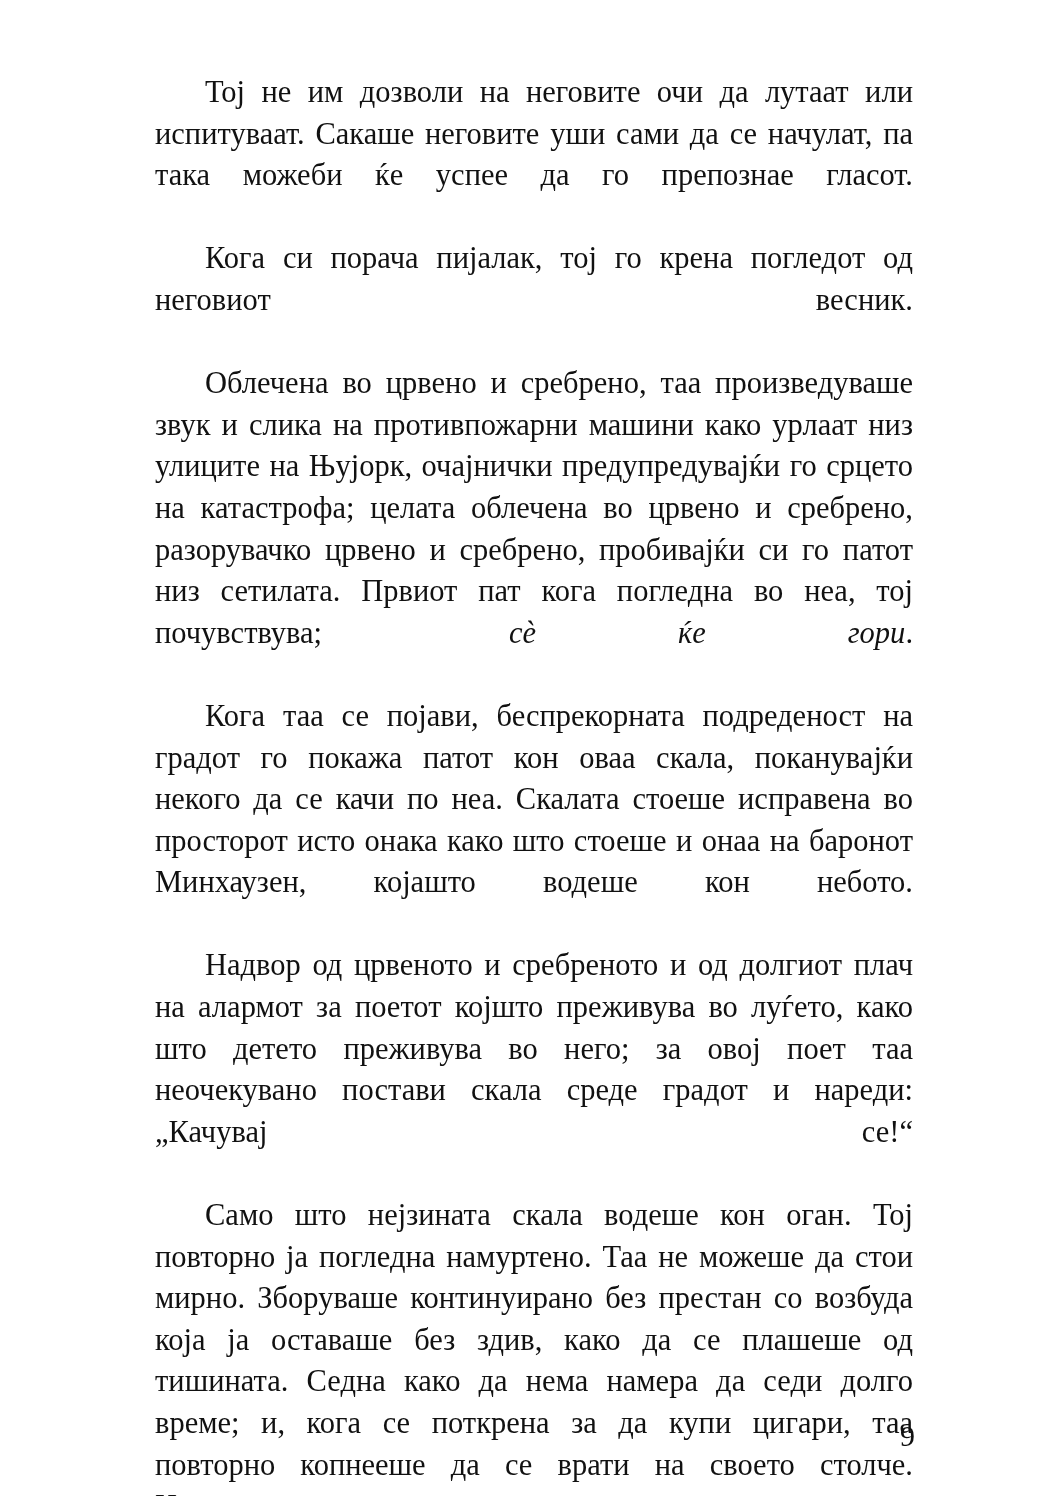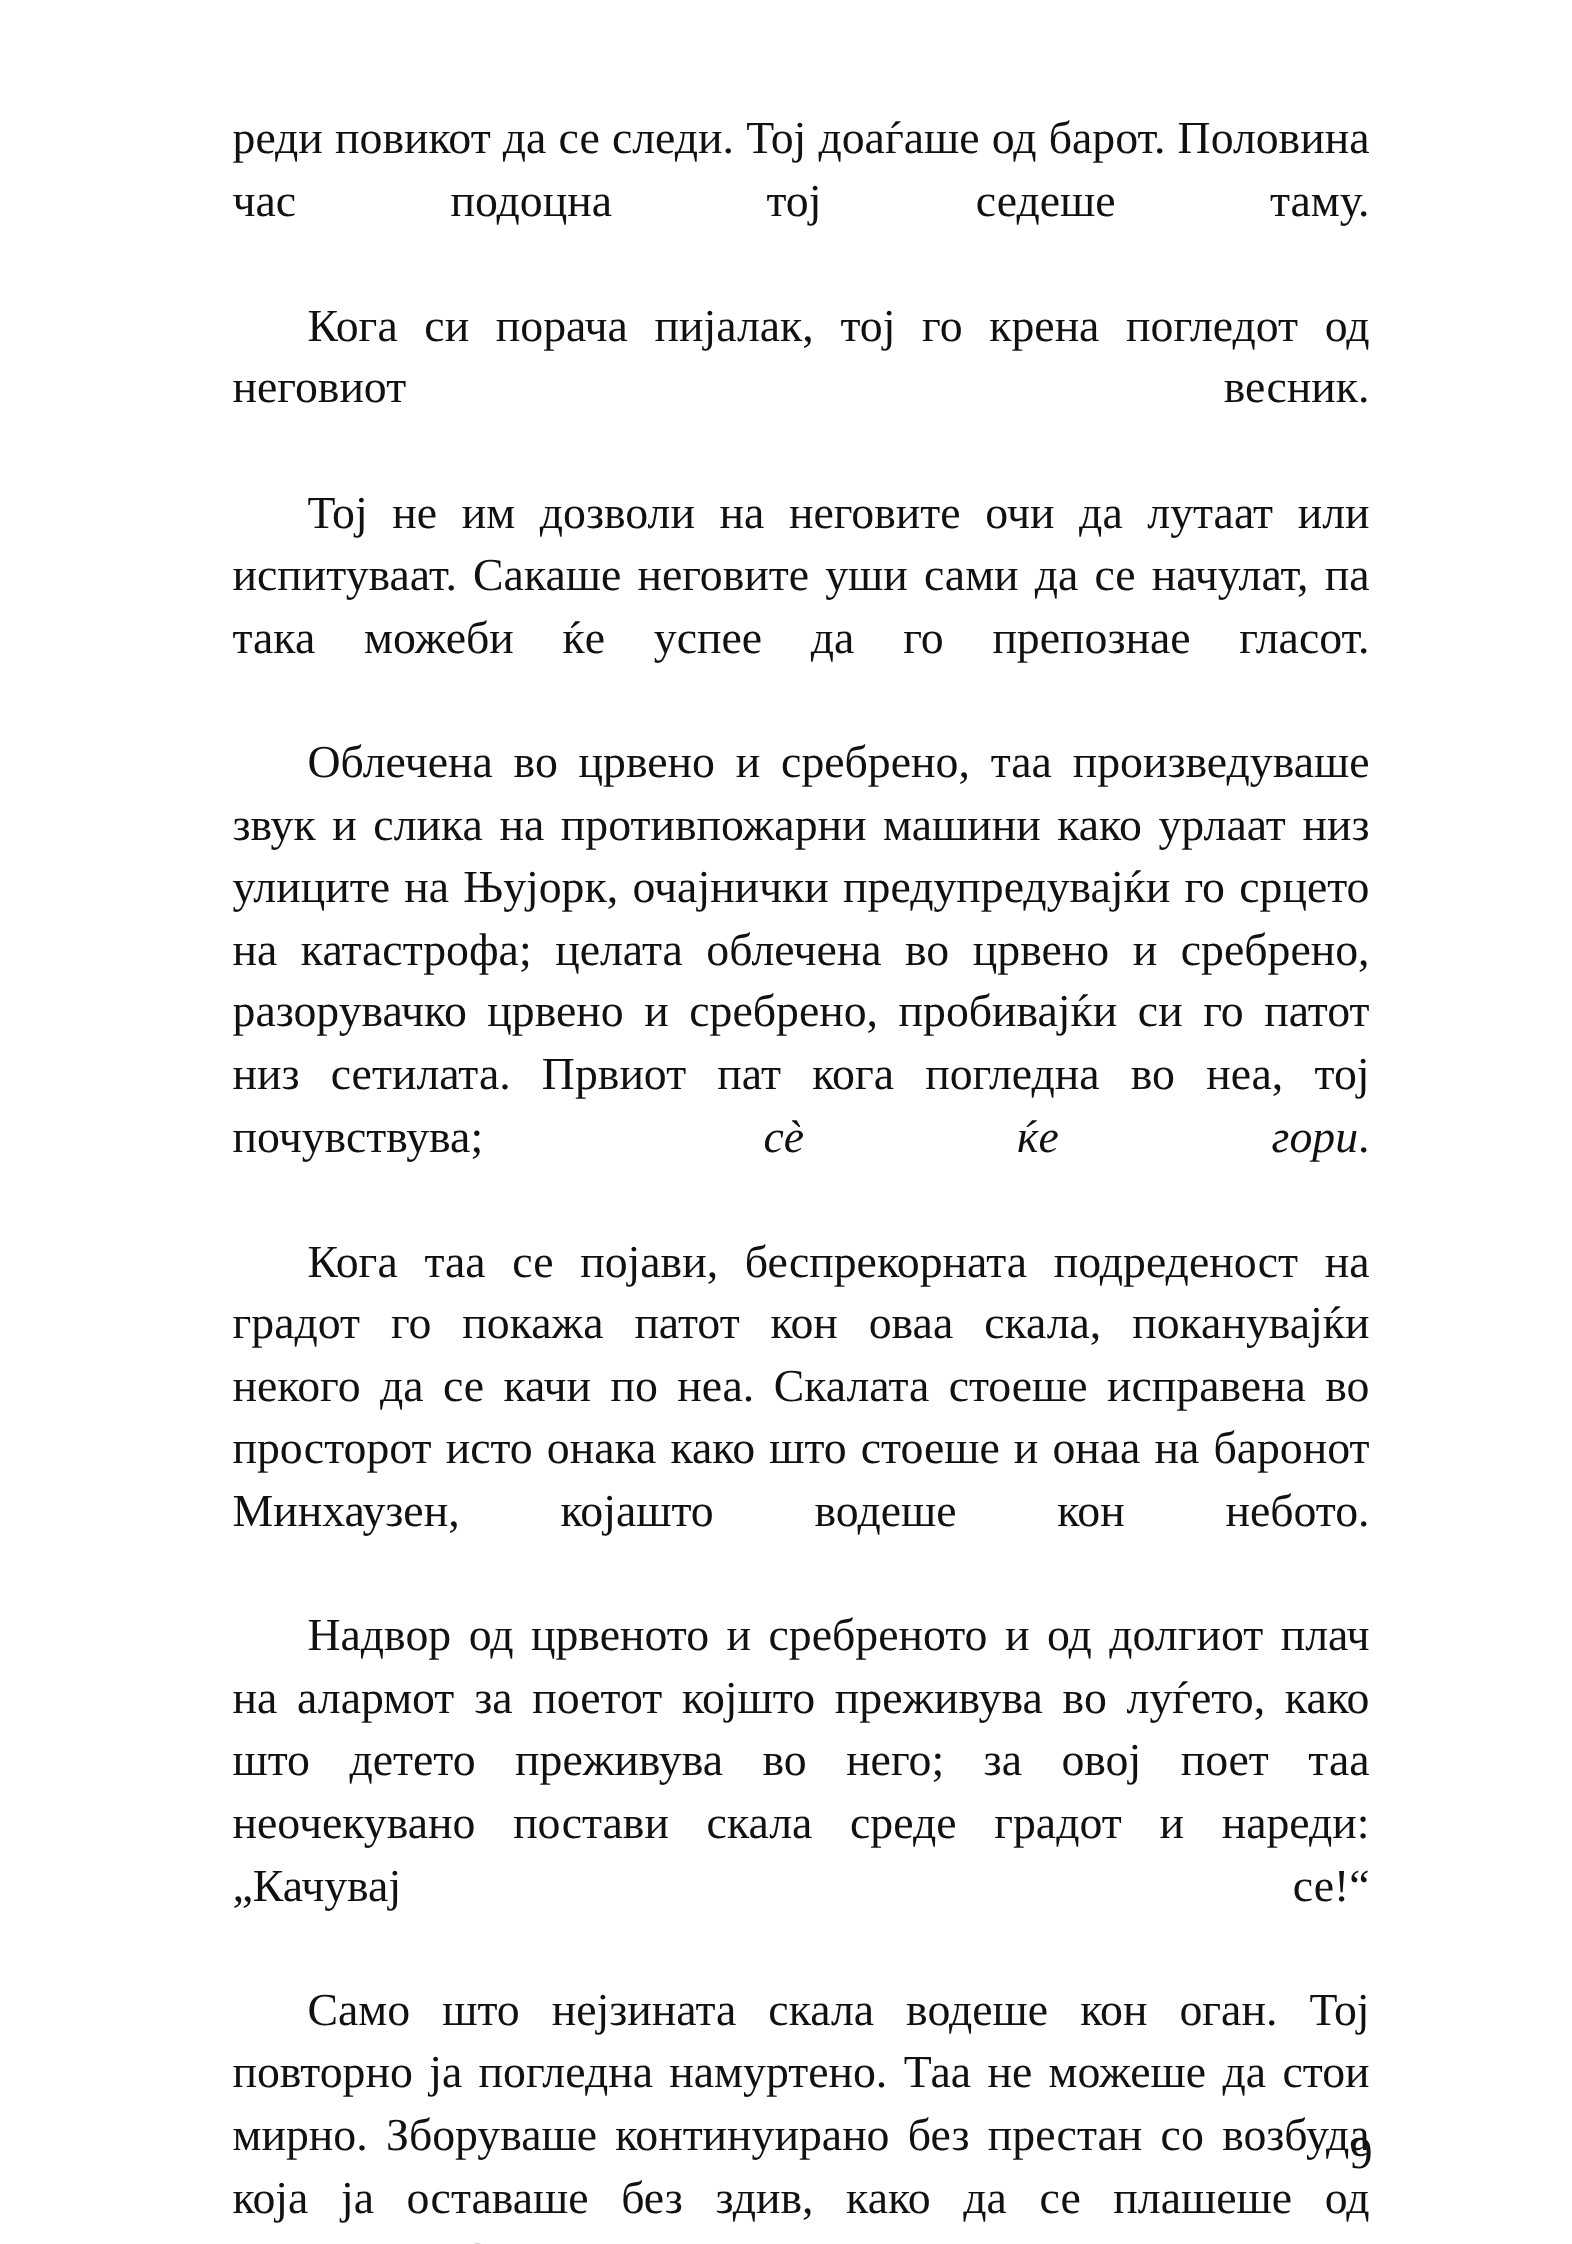--- a/index.html
+++ b/index.html
@@ -70,23 +70,22 @@
     color: #111111;
     text-align: right;
   }
 </style>
 </head>
 <body>
 
 <div id="page">
 
   <div id="text-block">
-      <p class="para no-indent"><span>реди повикот да се следи. Тој доаѓаше од барот. Половина час подоцна тој седеше таму.</span></p>
+      <p class="para"><span>Тој не им дозволи на неговите очи да лутаат или испитуваат. Сакаше неговите уши сами да се начулат, па така можеби ќе успее да го препознае гласот.</span></p>
       <p class="para"><span>Кога си порача пијалак, тој го крена погледот од неговиот весник.</span></p>
-      <p class="para"><span>Тој не им дозволи на неговите очи да лутаат или испитуваат. Сакаше неговите уши сами да се начулат, па така можеби ќе успее да го препознае гласот.</span></p>
       <p class="para"><span>Облечена во црвено и сребрено, таа произведуваше звук и слика на противпожарни машини како урлаат низ улиците на Њујорк, очајнички предупредувајќи го срцето на катастрофа; целата облечена во црвено и сребрено, разорувачко црвено и сребрено, пробивајќи си го патот низ сетилата. Првиот пат кога погледна во неа, тој почувствува; </span><span class="ital">сè ќе гори</span><span>.</span></p>
       <p class="para"><span>Кога таа се појави, беспрекорната подреденост на градот го покажа патот кон оваа скала, поканувајќи некого да се качи по неа. Скалата стоеше исправена во просторот исто онака како што стоеше и онаа на баронот Минхаузен, којашто водеше кон небото.</span></p>
       <p class="para"><span>Надвор од црвеното и сребреното и од долгиот плач на алармот за поетот којшто преживува во луѓето, како што детето преживува во него; за овој поет таа неочекувано постави скала среде градот и нареди: „Качувај се!“</span></p>
       <p class="para"><span>Само што нејзината скала водеше кон оган. Тој повторно ја погледна намуртено. Таа не можеше да стои мирно. Зборуваше континуирано без престан со возбуда која ја оставаше без здив, како да се плашеше од тишината. Седна како да нема намера да седи долго време; и, кога се поткрена за да купи цигари, таа повторно копнееше да се врати на своето столче. Нетрпелива, на штрек, претпазлива, како да е во опасност да биде нападната, неспокојна и проникли-</span></p>
     </div>
 
   <div id="page-number">9</div>
 
 </div>
 

